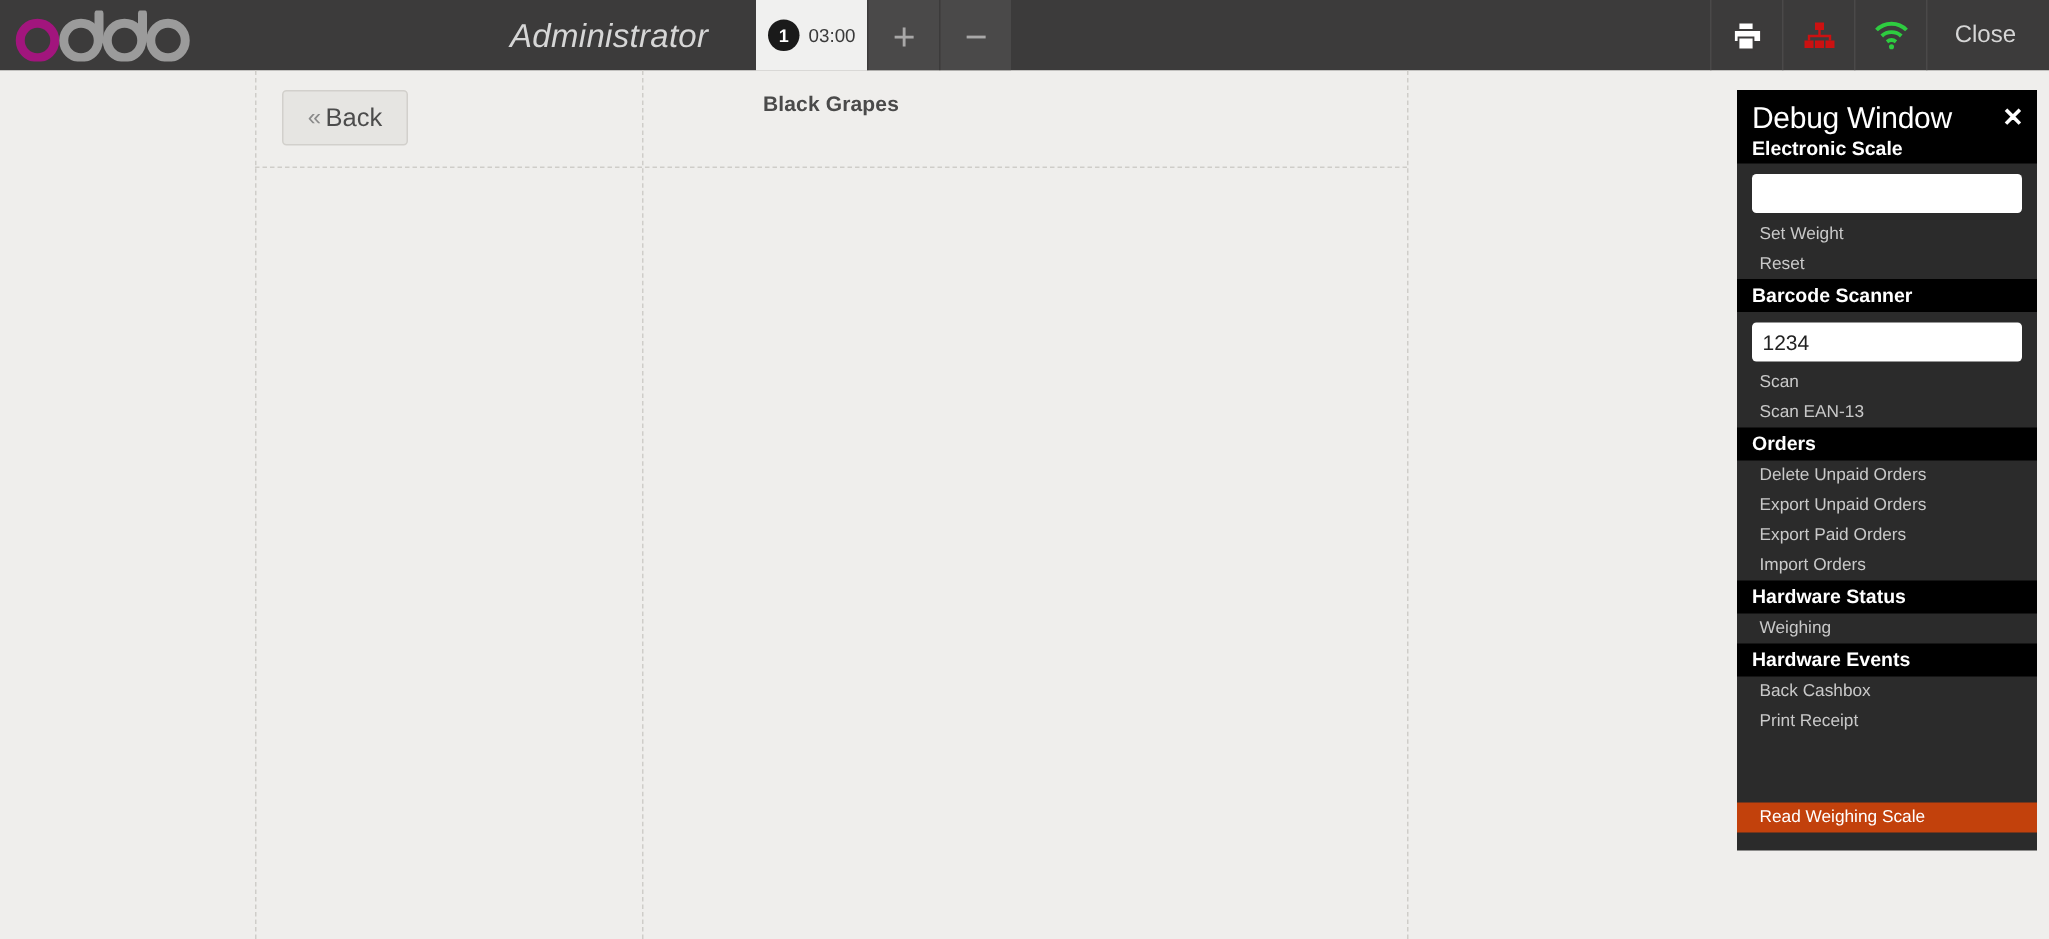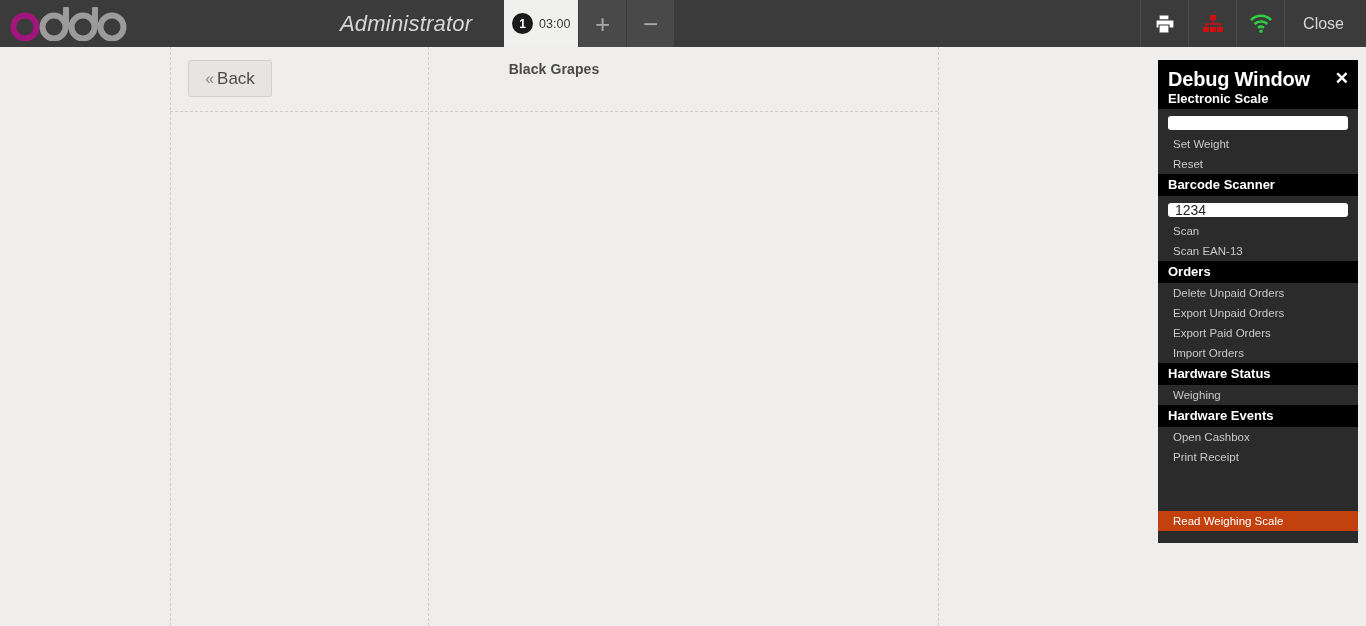--- a/index.html
+++ b/index.html
@@ -183,38 +183,38 @@
     background: #2b2b2b;
     padding-bottom: 12px;
     z-index: 20;
   }
   .debug-head {
     background: #000;
     padding: 8px 10px 2px 10px;
     position: relative;
   }
   .debug-title {
-    color: #fff; font-size: 20px; font-weight: bold;
+    color: #fff; font-size: 20px; font-weight: normal;
     letter-spacing: -.2px;
   }
   .debug-close {
     position: absolute; right: 9px; top: 10px;
     color: #fff; font-size: 17px; font-weight: bold;
     line-height: 1; cursor: pointer;
   }
   .sec-head {
     background: #000;
     color: #fff;
     font-size: 13px; font-weight: bold;
     padding: 3px 10px 4px 10px;
   }
   .sec-head.first { padding-top: 0; }
   .dbg-input {
     display: block;
-    width: 180px; height: 14px;
+    width: 180px; height: 26px;
     margin: 7px auto 4px auto;
     background: #fff;
     border: none; border-radius: 3px;
     font-size: 14px;
     color: #222;
     padding: 4px 7px;
     font-family: "Liberation Sans", sans-serif;
   }
   .dbg-item {
     color: #c9c9c9;
@@ -319,16 +319,16 @@
   <div class="sec-head">Orders</div>
   <div class="dbg-item">Delete Unpaid Orders</div>
   <div class="dbg-item">Export Unpaid Orders</div>
   <div class="dbg-item">Export Paid Orders</div>
   <div class="dbg-item">Import Orders</div>
 
   <div class="sec-head">Hardware Status</div>
   <div class="dbg-item">Weighing</div>
 
   <div class="sec-head">Hardware Events</div>
-  <div class="dbg-item">Open Cashbox</div>
+  <div class="dbg-item">Back Cashbox</div>
   <div class="dbg-item">Print Receipt</div>
   <div class="dbg-item active">Read Weighing Scale</div>
 </div>
 
 </body></html>

